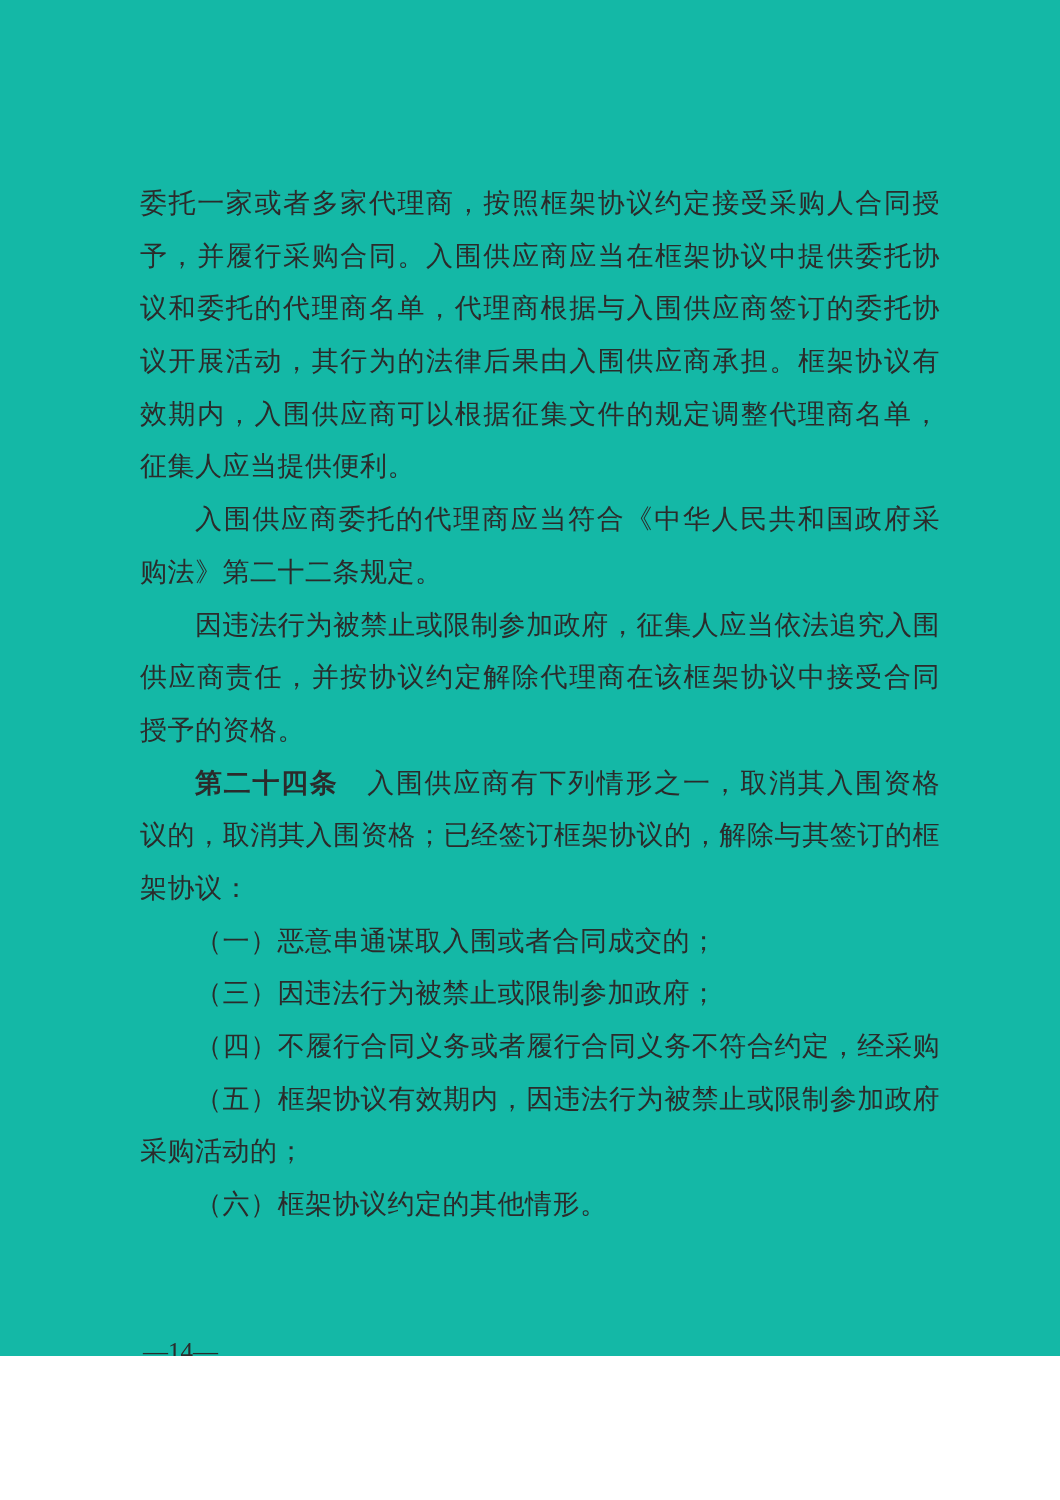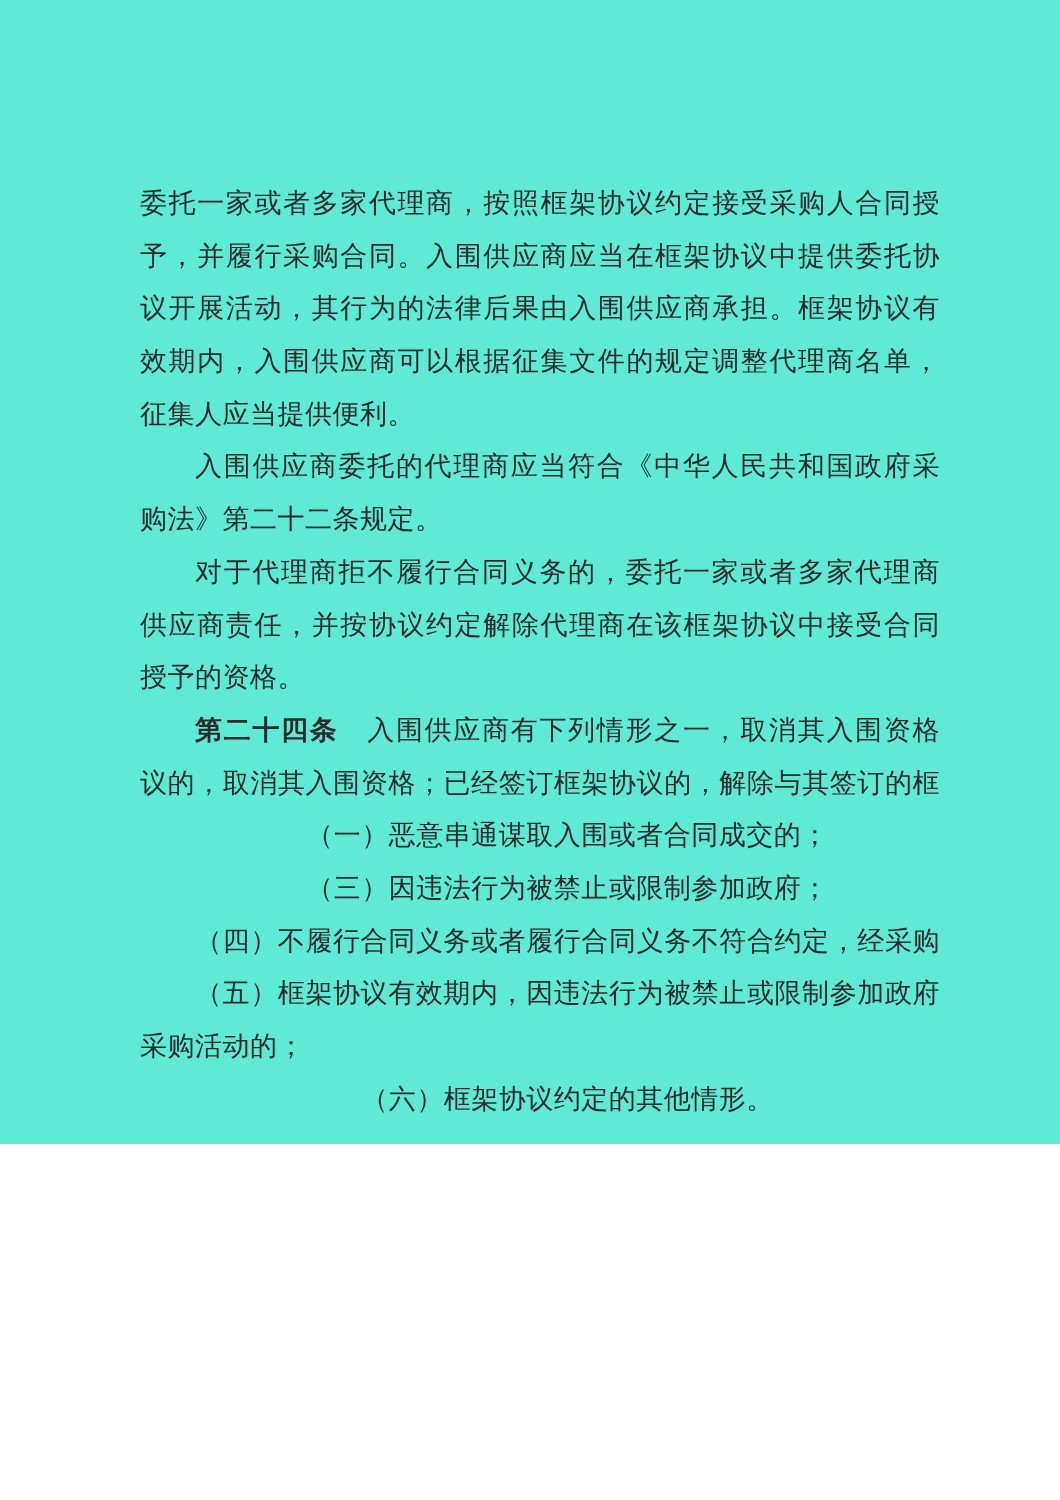--- a/index.html
+++ b/index.html
@@ -3,22 +3,22 @@
 <meta charset="utf-8">
 <style>
   html, body {
     margin: 0;
     padding: 0;
     background: #ffffff;
   }
   .page {
     position: relative;
     width: 1060px;
-    height: 1144px;
-    background: #5eead4;
+    height: 1356px;
+    background: #14b8a6;
     overflow: hidden;
     font-family: "Liberation Serif", "DejaVu Serif", serif;
   }
   .doc-body {
     position: absolute;
     left: 140px;
     top: 177px;
     width: 800px;
     font-size: 27px;
     line-height: 52.7px;
@@ -31,21 +31,20 @@
     overflow: visible;
   }
   .line.fill {
     white-space: normal;
     text-align: justify;
     text-align-last: justify;
     text-justify: inter-character;
   }
   .line.indent {
     padding-left: 55px;
-    text-align: center;
   }
   .line.fill.indent {
     width: 745px;
   }
   .seg-bold {
     font-weight: 700;
     font-family: Liberation Sans, sans-serif;
   }
   .page-footer {
     position: absolute;
@@ -57,30 +56,32 @@
     font-family: "Liberation Serif", "DejaVu Serif", serif;
   }
 </style>
 </head>
 <body>
 
 <div class="page">
   <div class="doc-body">
       <div class="line fill"><span>委托一家或者多家代理商，按照框架协议约定接受采购人合同授</span></div>
       <div class="line fill"><span>予，并履行采购合同。入围供应商应当在框架协议中提供委托协</span></div>
+      <div class="line fill"><span>议和委托的代理商名单，代理商根据与入围供应商签订的委托协</span></div>
       <div class="line fill"><span>议开展活动，其行为的法律后果由入围供应商承担。框架协议有</span></div>
       <div class="line fill"><span>效期内，入围供应商可以根据征集文件的规定调整代理商名单，</span></div>
       <div class="line"><span>征集人应当提供便利。</span></div>
       <div class="line indent fill"><span>入围供应商委托的代理商应当符合《中华人民共和国政府采</span></div>
       <div class="line"><span>购法》第二十二条规定。</span></div>
-      <div class="line indent fill"><span>对于代理商拒不履行合同义务的，委托一家或者多家代理商</span></div>
+      <div class="line indent fill"><span>因违法行为被禁止或限制参加政府，征集人应当依法追究入围</span></div>
       <div class="line fill"><span>供应商责任，并按协议约定解除代理商在该框架协议中接受合同</span></div>
       <div class="line"><span>授予的资格。</span></div>
       <div class="line indent fill"><span class="seg-bold">第二十四条</span><span>　入围供应商有下列情形之一，取消其入围资格</span></div>
       <div class="line fill"><span>议的，取消其入围资格；已经签订框架协议的，解除与其签订的框</span></div>
+      <div class="line"><span>架协议：</span></div>
       <div class="line indent"><span>（一）恶意串通谋取入围或者合同成交的；</span></div>
       <div class="line indent"><span>（三）因违法行为被禁止或限制参加政府；</span></div>
       <div class="line indent fill"><span>（四）不履行合同义务或者履行合同义务不符合约定，经采购</span></div>
       <div class="line indent fill"><span>（五）框架协议有效期内，因违法行为被禁止或限制参加政府</span></div>
       <div class="line"><span>采购活动的；</span></div>
       <div class="line indent"><span>（六）框架协议约定的其他情形。</span></div>
     </div>
   <div class="page-footer">—14—</div>
 </div>
 

